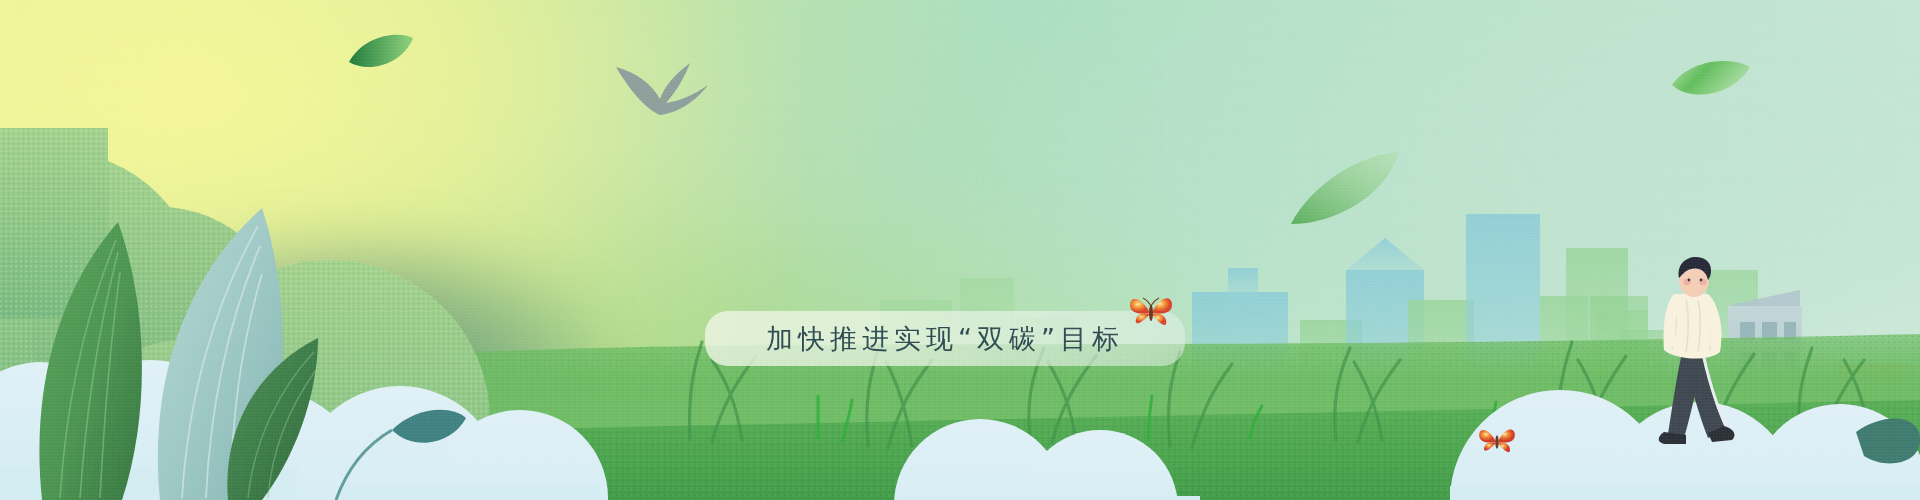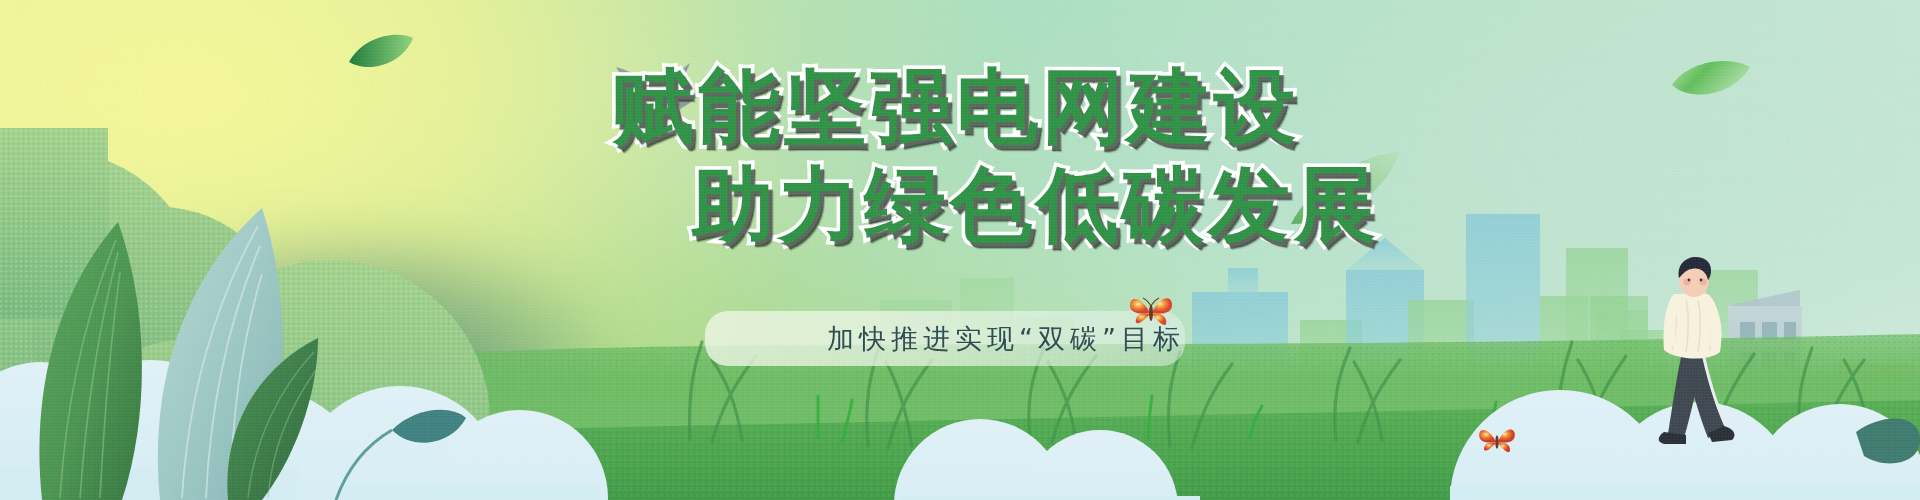--- a/index.html
+++ b/index.html
@@ -97,21 +97,21 @@
   
   .subtitle-bar {
     position:absolute;
     left:705px; top:311px;
     width:480px; height:55px;
     background:linear-gradient(90deg,
       rgba(238,245,228,.80) 0%,
       rgba(238,246,232,.72) 40%,
       rgba(232,243,234,.62) 75%,
       rgba(228,241,236,.52) 100%);
-    display:flex; align-items:center; justify-content:flex-end;
+    display:flex; align-items:center; justify-content:center;
     z-index:42;
     border-radius:23px;
   }
   .subtitle-text {
     font-family:"DejaVu Sans", sans-serif;
     font-size:27px;
     letter-spacing:5px;
     color:#2c4a50;
     white-space:nowrap;
   }
@@ -471,23 +471,19 @@
     <path d="M64,46 C 74,58 78,78 74,96 L64,94 C 66,78 64,60 58,48 Z" fill="#f7f1dd"></path>
 
     <ellipse cx="48" cy="28" rx="15" ry="17" fill="#f3cdb4"></ellipse>
     <path d="M33,26 C 30,10 44,2 56,6 C 68,10 66,24 62,28 C 60,18 52,14 42,18 C 38,20 35,24 33,26 Z" fill="#252836"></path>
     <ellipse cx="41" cy="30" rx="3.6" ry="3.2" fill="#eaa9a0" opacity=".8"></ellipse>
     <ellipse cx="57" cy="30" rx="3.6" ry="3.2" fill="#eaa9a0" opacity=".8"></ellipse>
     <circle cx="43" cy="28" r="1.4" fill="#3a3340"></circle>
     <circle cx="55" cy="28" r="1.4" fill="#3a3340"></circle>
   </svg>
 
-  <div class="headline">
-    <div class="title-line l1">赋能坚强电网建设</div>
-    <div class="title-line l2">助力绿色低碳发展</div>
-  </div>
 
   <div class="subtitle-bar">
     <span class="subtitle-text">加快推进实现“双碳”目标</span>
   </div>
 
   <div class="texture-overlay"></div>
 </div>
 
 </body></html>

